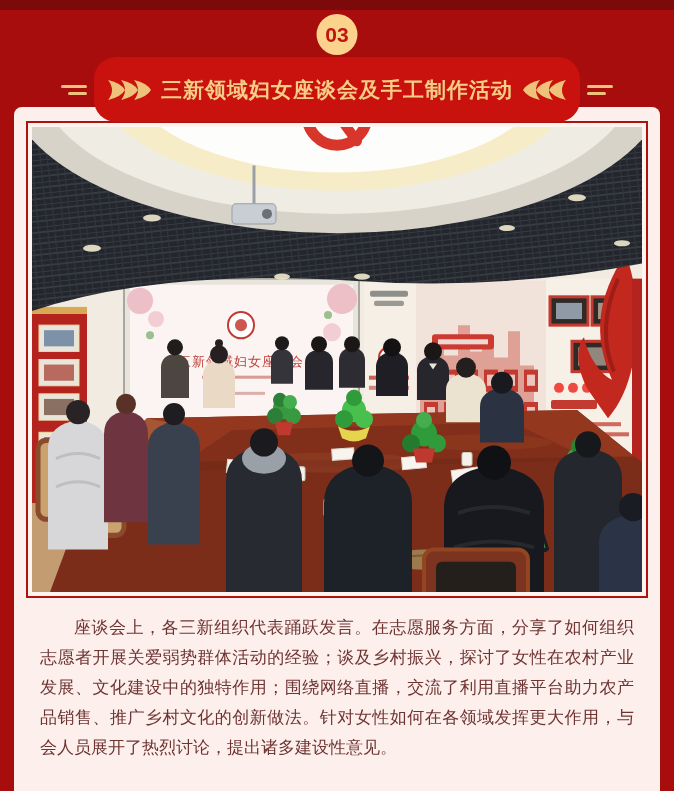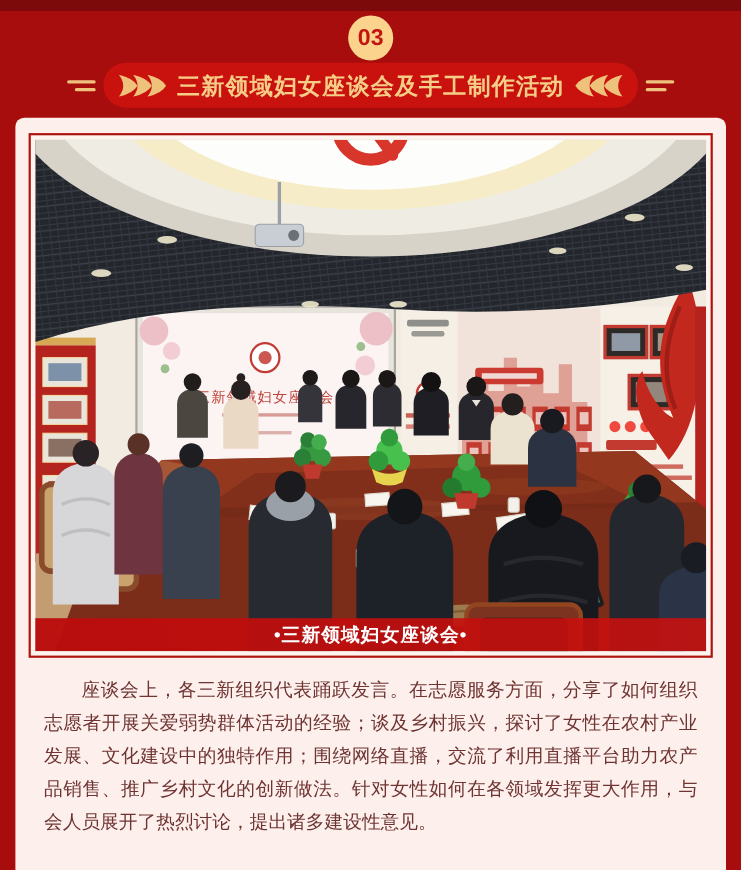--- a/index.html
+++ b/index.html
@@ -10,21 +10,21 @@
   .badge{position:absolute;top:4px;left:50%;transform:translateX(-50%);
     width:41px;height:41px;border-radius:50%;background:#fbd38d;
     color:#c3150f;font-size:21px;font-weight:bold;display:flex;align-items:center;justify-content:center;z-index:3;}
   .banner{position:absolute;top:47px;left:0;right:0;display:flex;align-items:center;justify-content:center;gap:7px;z-index:2;}
   .deco-lines{display:flex;flex-direction:column;gap:4px;}
   .deco-lines i{display:block;height:3px;background:#eec27c;border-radius:2px;}
   .deco-lines.left{align-items:flex-end;}
   .deco-lines.right{align-items:flex-start;}
   .deco-lines i:nth-child(1){width:26px;}
   .deco-lines i:nth-child(2){width:19px;}
-  .pill{display:flex;align-items:center;gap:9px;background:#c9120e;border-radius:22px;height:41px;padding:0 12px;}
+  .pill{display:flex;align-items:center;gap:9px;background:#c9120e;border-radius:22px;height:41px;padding:12px 12px;}
   .pill h1{margin:0;font-size:21px;font-weight:bold;color:#f6cd87;letter-spacing:1px;white-space:nowrap;}
   .chev{display:block;}
   .chev.flip{transform:scaleX(-1);}
 
   
   .card{position:absolute;top:97px;left:14px;right:14px;bottom:0;background:#fdefec;border-radius:8px 8px 0 0;}
   .photo-frame{margin:14px 12px 0 12px;border:2px solid #ae120c;padding:4px;background:#fdf4ef;}
   .photo{position:relative;height:465px;overflow:hidden;background:#efe9e0;}
   .photo svg{display:block;width:100%;height:100%;}
   .photo-caption{position:absolute;left:0;right:0;bottom:0;height:30px;
@@ -365,21 +365,20 @@
 
           <g>
             <rect x="392" y="418" width="104" height="60" rx="10" fill="#7c3320" stroke="#93451f" stroke-width="4"></rect>
             <rect x="404" y="430" width="80" height="40" rx="6" fill="#241f1b"></rect>
           </g>
           <g transform="translate(601,402)">
             <path d="M-34 60 L-34 9 Q-34 -15 0 -19 Q34 -15 34 9 L34 60 Z" fill="#2b3346"></path>
               <circle cy="-26" r="14" fill="#1a1c24"></circle>
           </g>
         </svg>
-        <figcaption class="photo-caption">•三新领域妇女座谈会•</figcaption>
       </div>
     </figure>
 
     <section class="article">
       <p>座谈会上，各三新组织代表踊跃发言。在志愿服务方面，分享了如何组织志愿者开展关爱弱势群体活动的经验；谈及乡村振兴，探讨了女性在农村产业发展、文化建设中的独特作用；围绕网络直播，交流了利用直播平台助力农产品销售、推广乡村文化的创新做法。针对女性如何在各领域发挥更大作用，与会人员展开了热烈讨论，提出诸多建设性意见。</p>
     </section>
 
   </main>
 </div>
 

